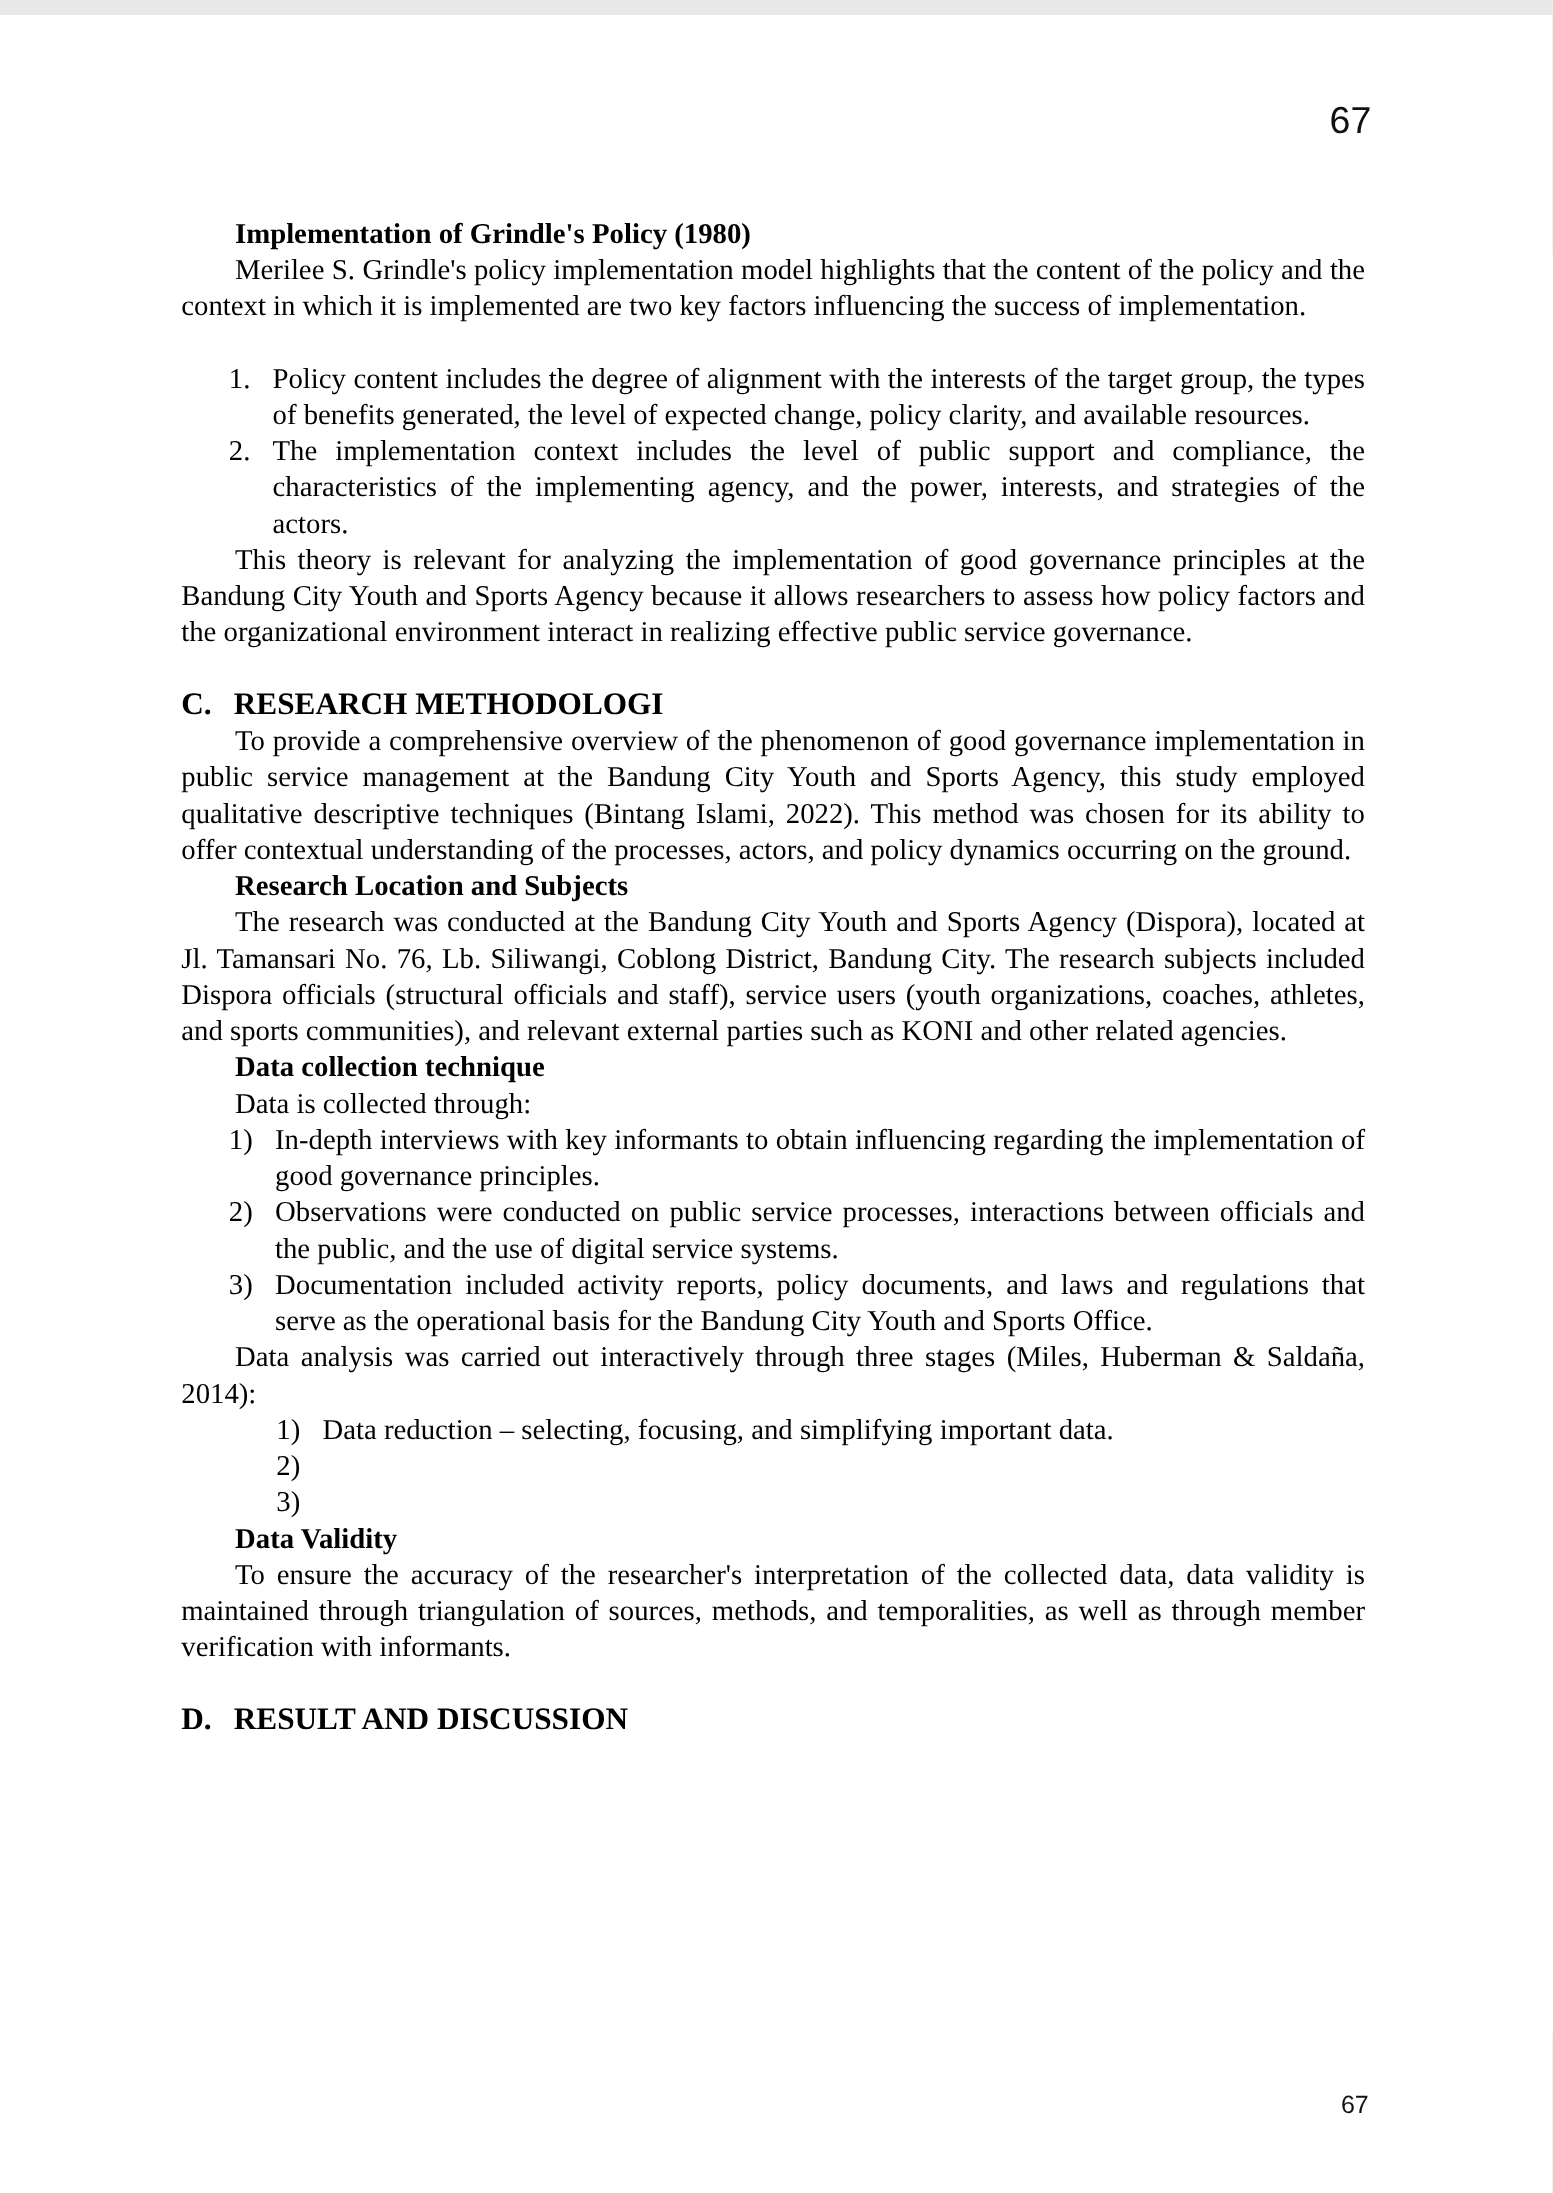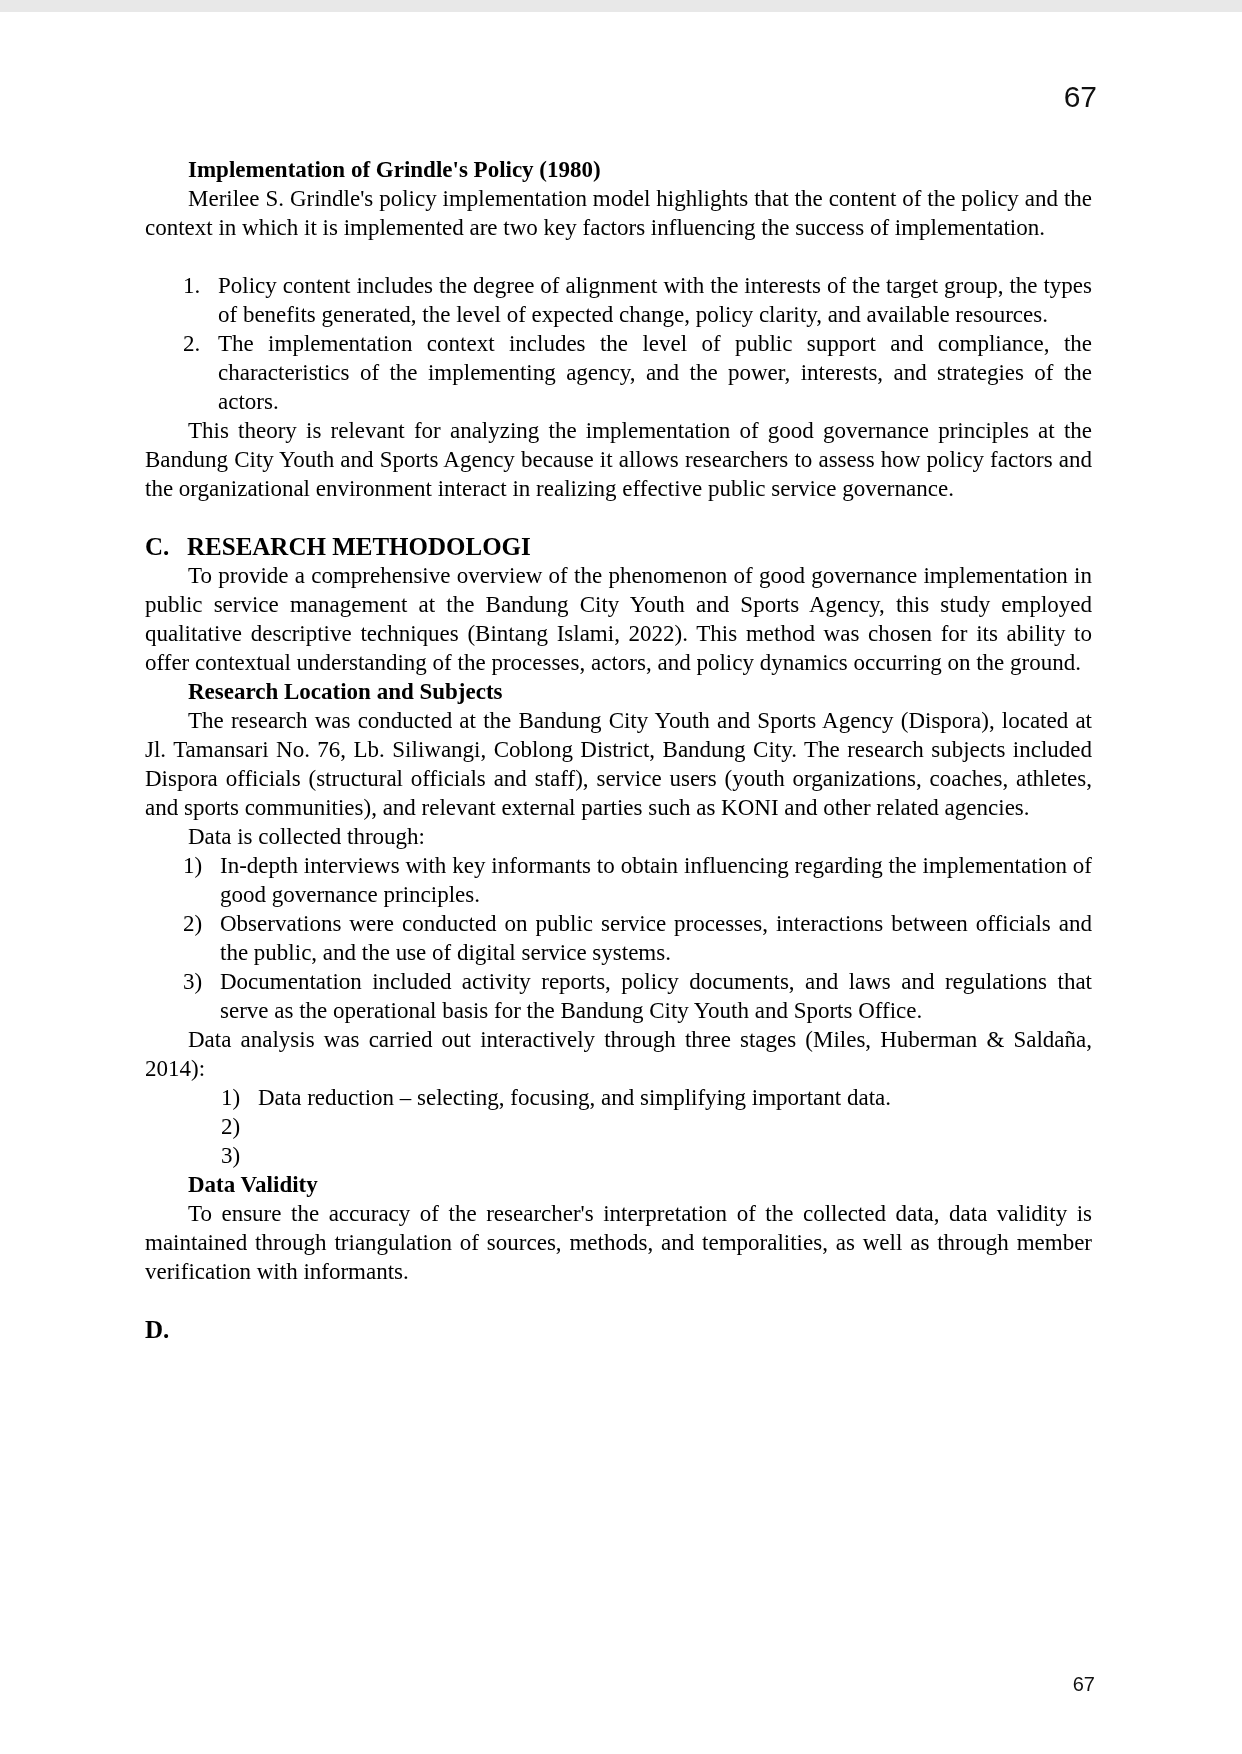--- a/index.html
+++ b/index.html
@@ -14,21 +14,21 @@
   }
   .page-num {
     position:absolute;
     font-family:"Liberation Sans", sans-serif;
     color:#111111;
   }
   .page-num.top { top:68px; right:145px; font-size:30px; line-height:34px; }
   .page-num.bottom { top:1660px; right:147px; font-size:20px; line-height:24px; }
   .content {
     position:absolute;
-    left:145px; top:143px; width:947px;
+    left:145px; top:160px; width:947px;
     font-size:23px; line-height:29px;
     text-align:justify;
   }
   .content p { margin:0; text-indent:43px; }
   p.intro { text-indent:43px; }
   .h-run { font-weight:bold; margin:0; text-align:left; }
   .sec-head {
     display:flex; font-weight:bold;
     font-size:25px; line-height:29px; text-align:left;
   }
@@ -73,20 +73,21 @@
     <div class="sec-head">
       <div class="sec-marker">C.</div>
       <div>RESEARCH METHODOLOGI</div>
     </div>
 
     <p>To provide a comprehensive overview of the phenomenon of good governance implementation in public service management at the Bandung City Youth and Sports Agency, this study employed qualitative descriptive techniques (Bintang Islami, 2022). This method was chosen for its ability to offer contextual understanding of the processes, actors, and policy dynamics occurring on the ground.</p>
 
     <p class="h-run">Research Location and Subjects</p>
     <p>The research was conducted at the Bandung City Youth and Sports Agency (Dispora), located at Jl. Tamansari No. 76, Lb. Siliwangi, Coblong District, Bandung City. The research subjects included Dispora officials (structural officials and staff), service users (youth organizations, coaches, athletes, and sports communities), and relevant external parties such as KONI and other related agencies.</p>
 
+    <p class="h-run">Data collection technique</p>
     <p class="intro">Data is collected through:</p>
 
     <div class="list-b">
       <div class="li">
         <div class="marker">1)</div>
         <div class="li-text">In-depth interviews with key informants to obtain influencing regarding the implementation of good governance principles.</div>
       </div>
       <div class="li">
         <div class="marker">2)</div>
         <div class="li-text">Observations were conducted on public service processes, interactions between officials and the public, and the use of digital service systems.</div>
@@ -112,19 +113,20 @@
       </div>
     </div>
 
     <p class="h-run">Data Validity</p>
     <p>To ensure the accuracy of the researcher's interpretation of the collected data, data validity is maintained through triangulation of sources, methods, and temporalities, as well as through member verification with informants.</p>
 
     <div class="spacer"></div>
 
     <div class="sec-head">
       <div class="sec-marker">D.</div>
+      <div>RESULT AND DISCUSSION</div>
     </div>
 
   </div>
 
   <div class="page-num bottom">67</div>
 
 </div>
 
 </body></html>

